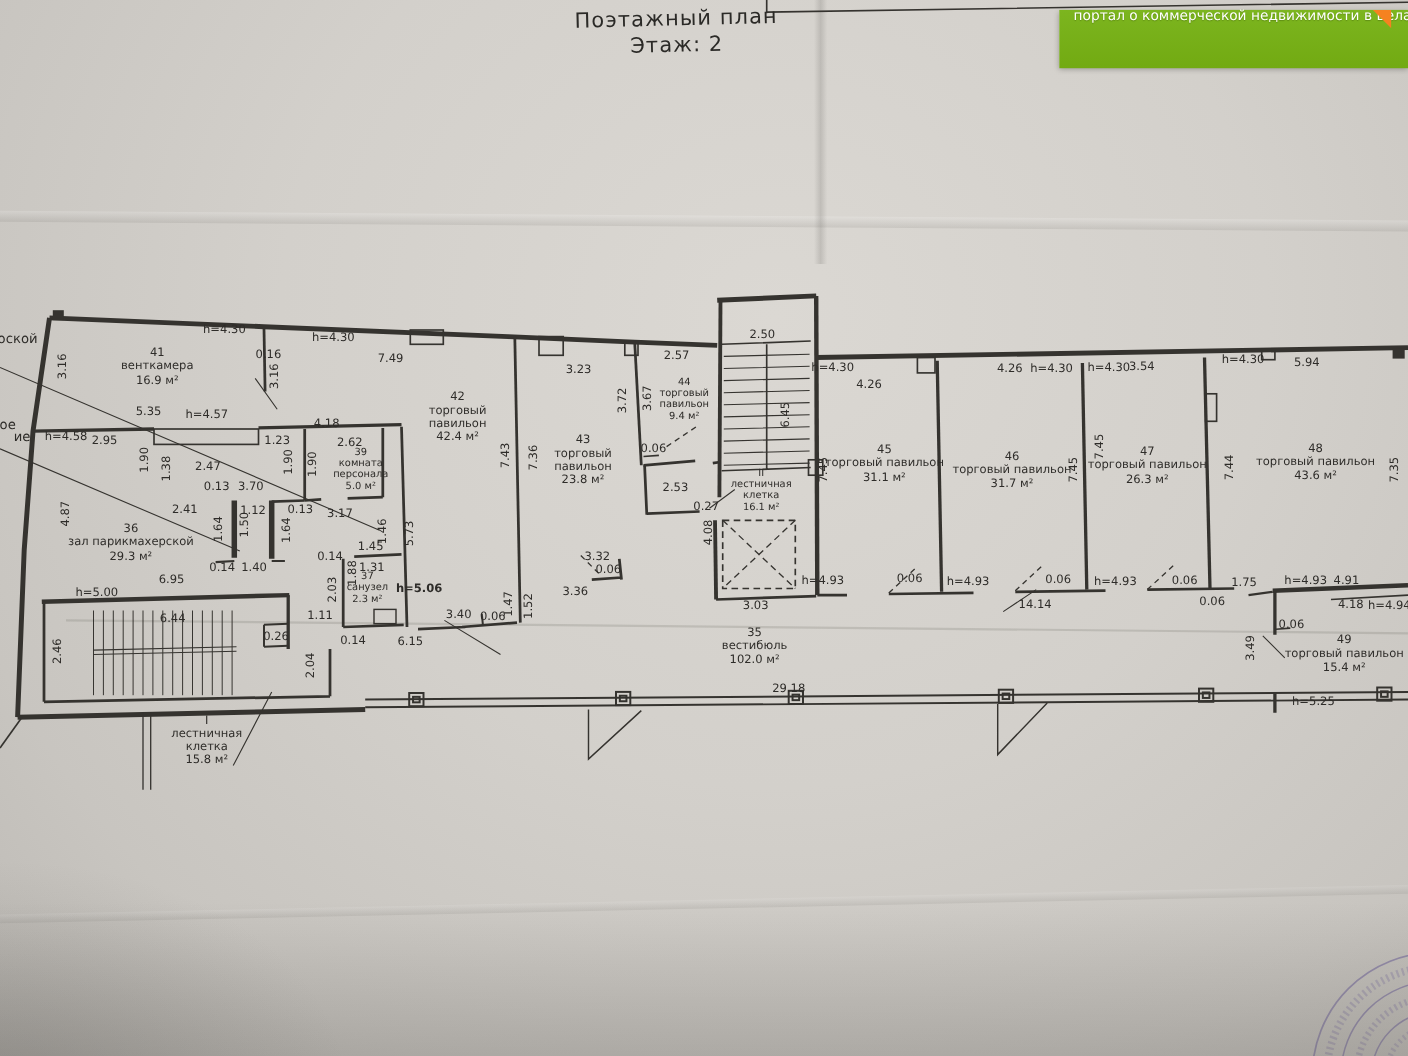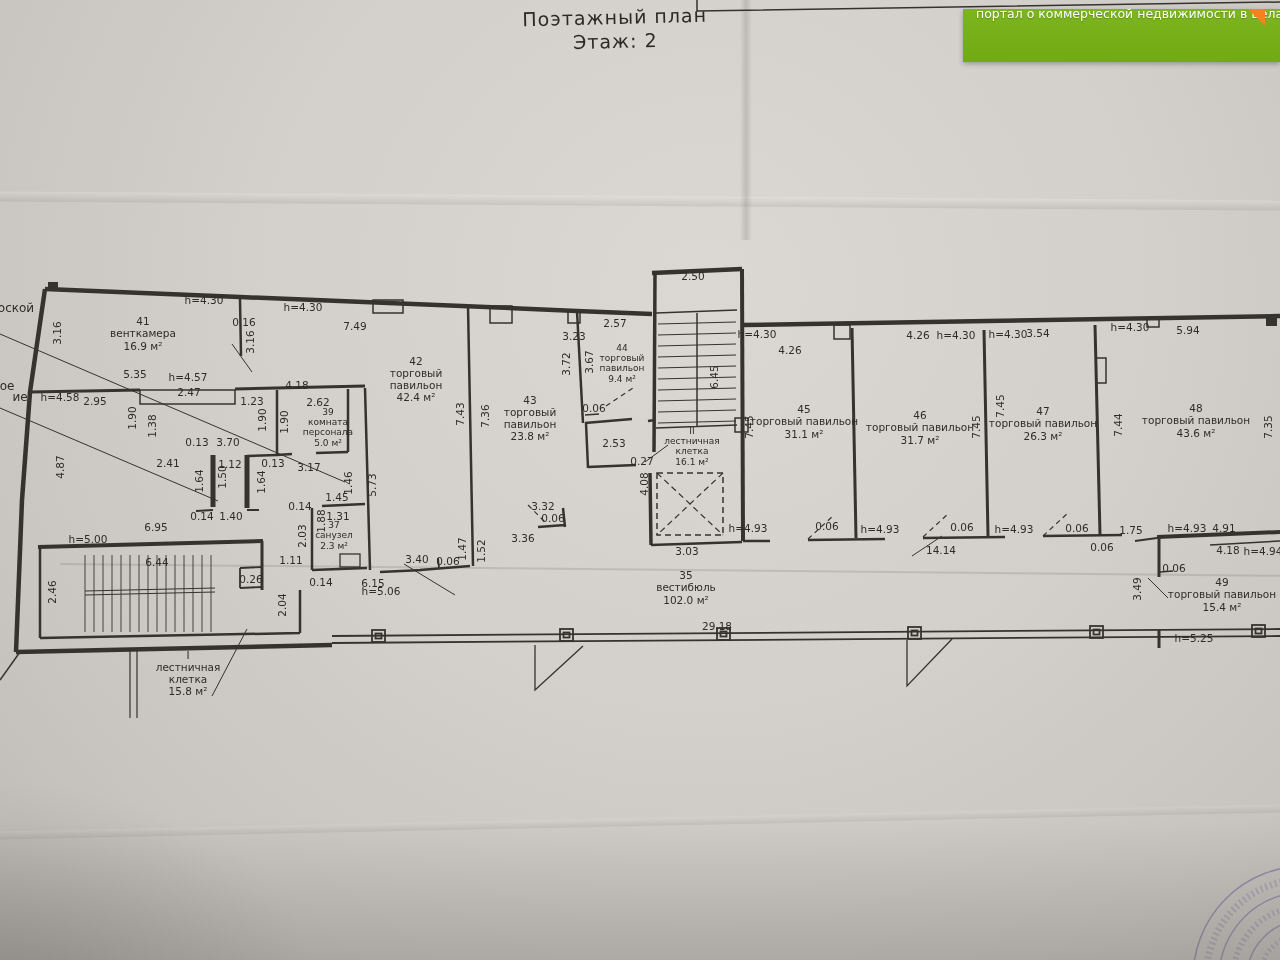--- a/index.html
+++ b/index.html
@@ -168,20 +168,21 @@
     <div>Этаж: 2</div>
   </div>
 
   <div class="banner" style="background: linear-gradient(rgb(124, 181, 31), rgb(114, 170, 18));">
     <div class="tagline">портал о коммерческой недвижимости в Беларуси</div>
     <div class="fold" style="background: rgb(245, 130, 32);"></div>
   </div>
 
   <div class="labels">
       <div class="room" style="width: 120px; left: 143px; top: 334px;"><span class="num">41</span><span class="nm">венткамера</span><span class="ar">16.9 м²</span></div>
+      <div class="room" style="width: 150px; left: 119px; top: 494px;"><span class="num">36</span><span class="nm">зал парикмахерской</span><span class="ar">29.3 м²</span></div>
       <div class="room small" style="width: 90px; left: 328px; top: 428px;"><span class="num">39</span><span class="nm">комната
 персонала</span><span class="ar">5.0 м²</span></div>
       <div class="room small" style="width: 70px; left: 334px; top: 536px;"><span class="num">37</span><span class="nm">санузел</span><span class="ar">2.3 м²</span></div>
       <div class="room" style="width: 90px; left: 416px; top: 380px;"><span class="num">42</span><span class="nm">торговый
 павильон</span><span class="ar">42.4 м²</span></div>
       <div class="room" style="width: 90px; left: 530px; top: 419px;"><span class="num">43</span><span class="nm">торговый
 павильон</span><span class="ar">23.8 м²</span></div>
       <div class="room small" style="width: 70px; left: 622px; top: 364px;"><span class="num">44</span><span class="nm">торговый
 павильон</span><span class="ar">9.4 м²</span></div>
       <div class="room" style="width: 170px; left: 804px; top: 422px;"><span class="num">45</span><span class="nm">торговый павильон</span><span class="ar">31.1 м²</span></div>
@@ -197,21 +198,21 @@
       <div class="dim" style="left: 204px; top: 300px;">h=4.30</div>
       <div class="dim u" style="left: 244px; top: 322px;">0.16</div>
       <div class="dim v" style="left: 57px; top: 333px;">3.16</div>
       <div class="dim v" style="left: 250px; top: 342px;">3.16</div>
       <div class="dim" style="left: 135px; top: 374px;">5.35</div>
       <div class="dim" style="left: 188px; top: 377px;">h=4.57</div>
       <div class="dim" style="left: 303px; top: 307px;">h=4.30</div>
       <div class="dim" style="left: 355px; top: 326px;">7.49</div>
       <div class="dim" style="left: 60px; top: 397px;">h=4.58</div>
       <div class="dim" style="left: 95px; top: 401px;">2.95</div>
-      <div class="dim" style="left: 189px; top: 392px;">2.47</div>
+      <div class="dim" style="left: 189px; top: 424px;">2.47</div>
       <div class="dim" style="left: 252px; top: 401px;">1.23</div>
       <div class="dim" style="left: 297px; top: 385px;">4.18</div>
       <div class="dim v" style="left: 132px; top: 418px;">1.90</div>
       <div class="dim v" style="left: 152px; top: 426px;">1.38</div>
       <div class="dim v" style="left: 262px; top: 420px;">1.90</div>
       <div class="dim v" style="left: 284px; top: 422px;">1.90</div>
       <div class="dim" style="left: 318px; top: 402px;">2.62</div>
       <div class="dim u" style="left: 197px; top: 442px;">0.13</div>
       <div class="dim" style="left: 228px; top: 442px;">3.70</div>
       <div class="dim" style="left: 168px; top: 463px;">2.41</div>
@@ -233,37 +234,37 @@
       <div class="dim v" style="left: 348px; top: 483px;">1.46</div>
       <div class="dim v" style="left: 372px; top: 485px;">5.73</div>
       <div class="dim" style="left: 337px; top: 497px;">1.45</div>
       <div class="dim u" style="left: 300px; top: 506px;">0.14</div>
       <div class="dim v" style="left: 321px; top: 521px;">1.88</div>
       <div class="dim" style="left: 338px; top: 516px;">1.31</div>
       <div class="dim v" style="left: 302px; top: 536px;">2.03</div>
       <div class="dim" style="left: 291px; top: 560px;">1.11</div>
       <div class="dim u" style="left: 321px; top: 582px;">0.14</div>
       <div class="dim" style="left: 373px; top: 583px;">6.15</div>
-      <div class="dim" style="left: 381px; top: 591px;">h=5.06</div>
+      <div class="dim" style="left: 381px; top: 535px; font-weight: bold;">h=5.06</div>
       <div class="dim" style="left: 417px; top: 559px;">3.40</div>
       <div class="dim u" style="left: 448px; top: 561px;">0.06</div>
       <div class="dim v" style="left: 462px; top: 549px;">1.47</div>
       <div class="dim v" style="left: 481px; top: 551px;">1.52</div>
       <div class="dim" style="left: 543px; top: 506px;">3.32</div>
       <div class="dim" style="left: 523px; top: 538px;">3.36</div>
       <div class="dim u" style="left: 553px; top: 518px;">0.06</div>
-      <div class="dim" style="left: 526px; top: 336px; margin-left: 48px;">3.23</div>
+      <div class="dim" style="left: 526px; top: 336px;">3.23</div>
       <div class="dim" style="left: 615px; top: 323px;">2.57</div>
       <div class="dim v" style="left: 566px; top: 364px;">3.72</div>
       <div class="dim v" style="left: 589px; top: 362px;">3.67</div>
       <div class="dim v" style="left: 460px; top: 414px;">7.43</div>
       <div class="dim v" style="left: 485px; top: 416px;">7.36</div>
       <div class="dim u" style="left: 594px; top: 408px;">0.06</div>
       <div class="dim" style="left: 614px; top: 443px;">2.53</div>
-      <div class="dim" style="left: 693px; top: 276px; text-align: right;">2.50</div>
+      <div class="dim" style="left: 693px; top: 304px; text-align: right;">2.50</div>
       <div class="dim v" style="left: 714px; top: 377px;">6.45</div>
       <div class="dim" style="left: 642px; top: 461px;">0.27</div>
       <div class="dim v" style="left: 644px; top: 484px;">4.08</div>
       <div class="dim" style="left: 687px; top: 551px;">3.03</div>
       <div class="dim" style="left: 757px; top: 334px;">h=4.30</div>
       <div class="dim" style="left: 790px; top: 350px;">4.26</div>
       <div class="dim" style="left: 918px; top: 335px;">4.26</div>
       <div class="dim" style="left: 956px; top: 335px;">h=4.30</div>
       <div class="dim" style="left: 1008px; top: 334px;">h=4.30</div>
       <div class="dim" style="left: 1038px; top: 333px;">3.54</div>

